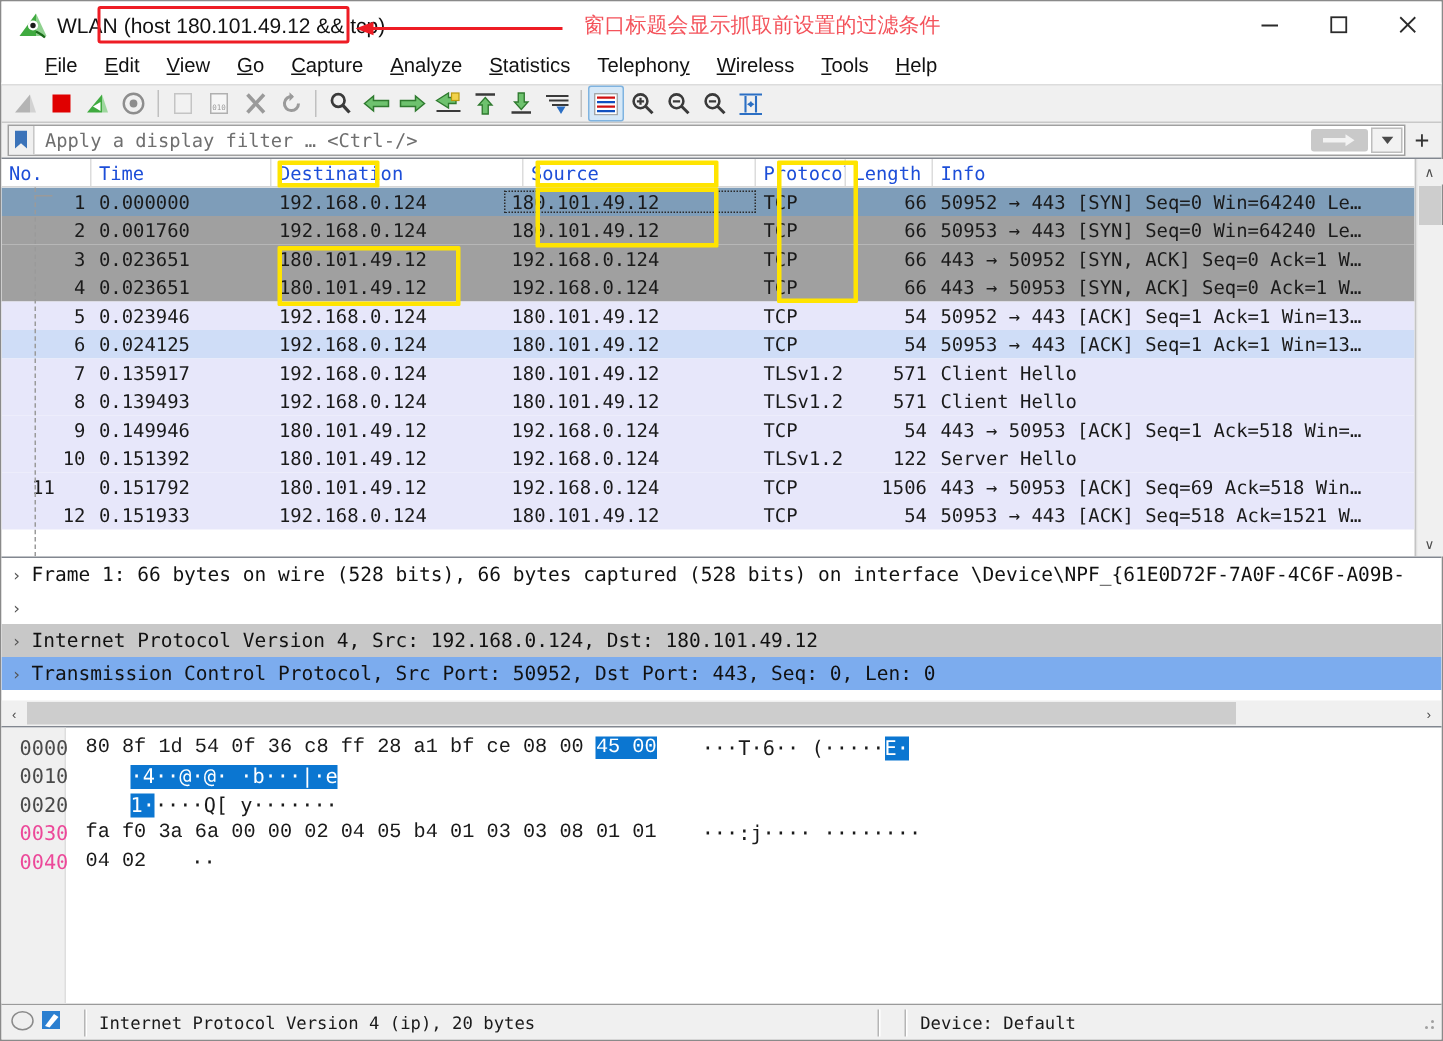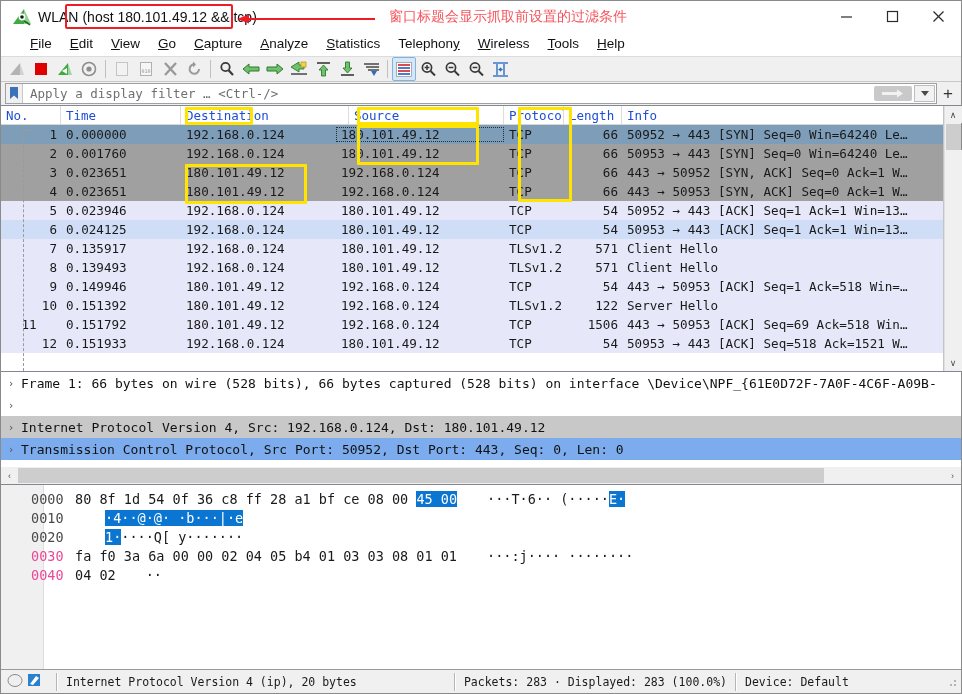--- a/index.html
+++ b/index.html
@@ -243,28 +243,28 @@
   .hexrow {
     height: 19px; display: flex; align-items: center;
     font-family: "DejaVu Sans Mono", monospace;
     font-size: 13.5px; white-space: nowrap;
   }
   .hex-off {
     width: 56px; flex: 0 0 auto; padding-left: 12px;
     color: #4a4a4a;
   }
   .hex-off.dim { color: #ec4899; }
-  .hex-bytes { flex: 0 0 auto; color: #1a1a1a; letter-spacing: 0px; }
+  .hex-bytes { flex: 0 0 auto; color: #1a1a1a; letter-spacing: 0px; font-family: Liberation Mono, monospace; }
   .hex-ascii { margin-left: 30px; flex: 0 0 auto; color: #1a1a1a; }
   .hsel { background: #0b76d1; color: #ffffff; }
   .hex-gutter {
     position: absolute; left: 0; top: 0; bottom: 0; width: 43px;
     background: #f0f0f0; border-right: 1px solid #dedede;
   }
-  .hex-content { position: relative; z-index: 2; margin-left: 18px; }
+  .hex-content { position: relative; z-index: 2; }
 
   
   .statusbar {
     height: 24px; min-height: 24px;
     background: #f0f0f0;
     border-top: 1px solid #9a9a9a;
     display: flex; align-items: center;
     font-family: "DejaVu Sans Mono", monospace;
     font-size: 11.5px; color: #1a1a1a;
   }
@@ -697,21 +697,20 @@
       <span>
         <svg width="15" height="15" viewBox="0 0 15 15">
             <rect x="1" y="1" width="12" height="12" fill="#2b7fd0"></rect>
             <path d="M3 11 L9 3 L12 5 L6 12 Z" fill="#ffffff"></path>
           </svg>
       </span>
     </div>
     <div class="sb-sep"></div>
     <span class="sb-text">Internet Protocol Version 4 (ip), 20 bytes</span>
     <div class="sb-sep" style="margin-left:auto"></div>
-    <span class="sb-text">Packets: 283 · Displayed: 283 (100.0%)</span>
     <div class="sb-sep"></div>
     <span class="sb-text">Device: Default</span>
     <svg class="sb-grip" viewBox="0 0 12 12">
       <circle cx="9" cy="9" r="1" fill="#a0a0a0"></circle>
         <circle cx="5" cy="9" r="1" fill="#a0a0a0"></circle>
         <circle cx="9" cy="5" r="1" fill="#a0a0a0"></circle>
     </svg>
   </div>
 
 </div>

